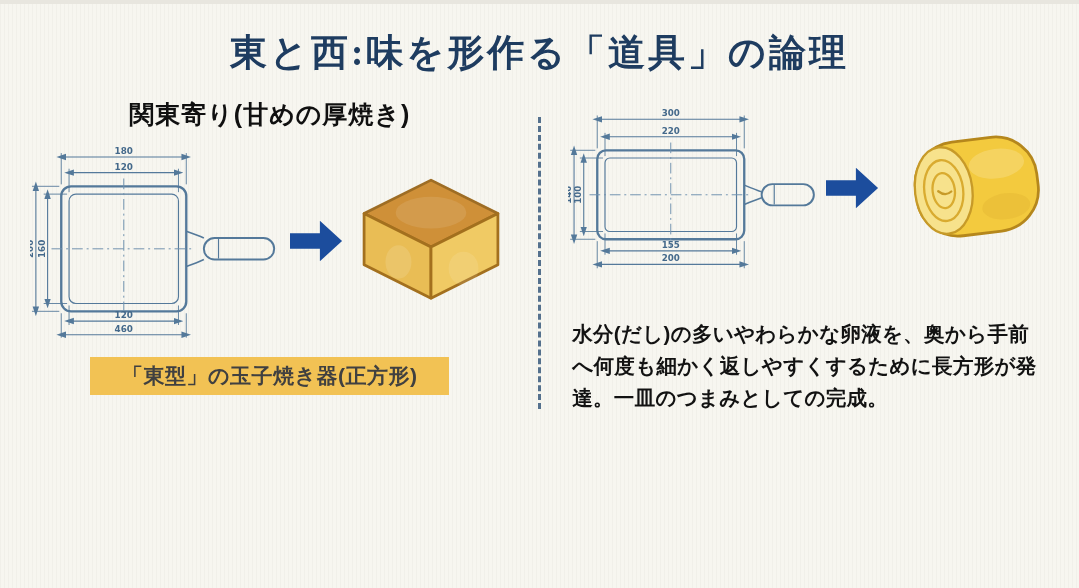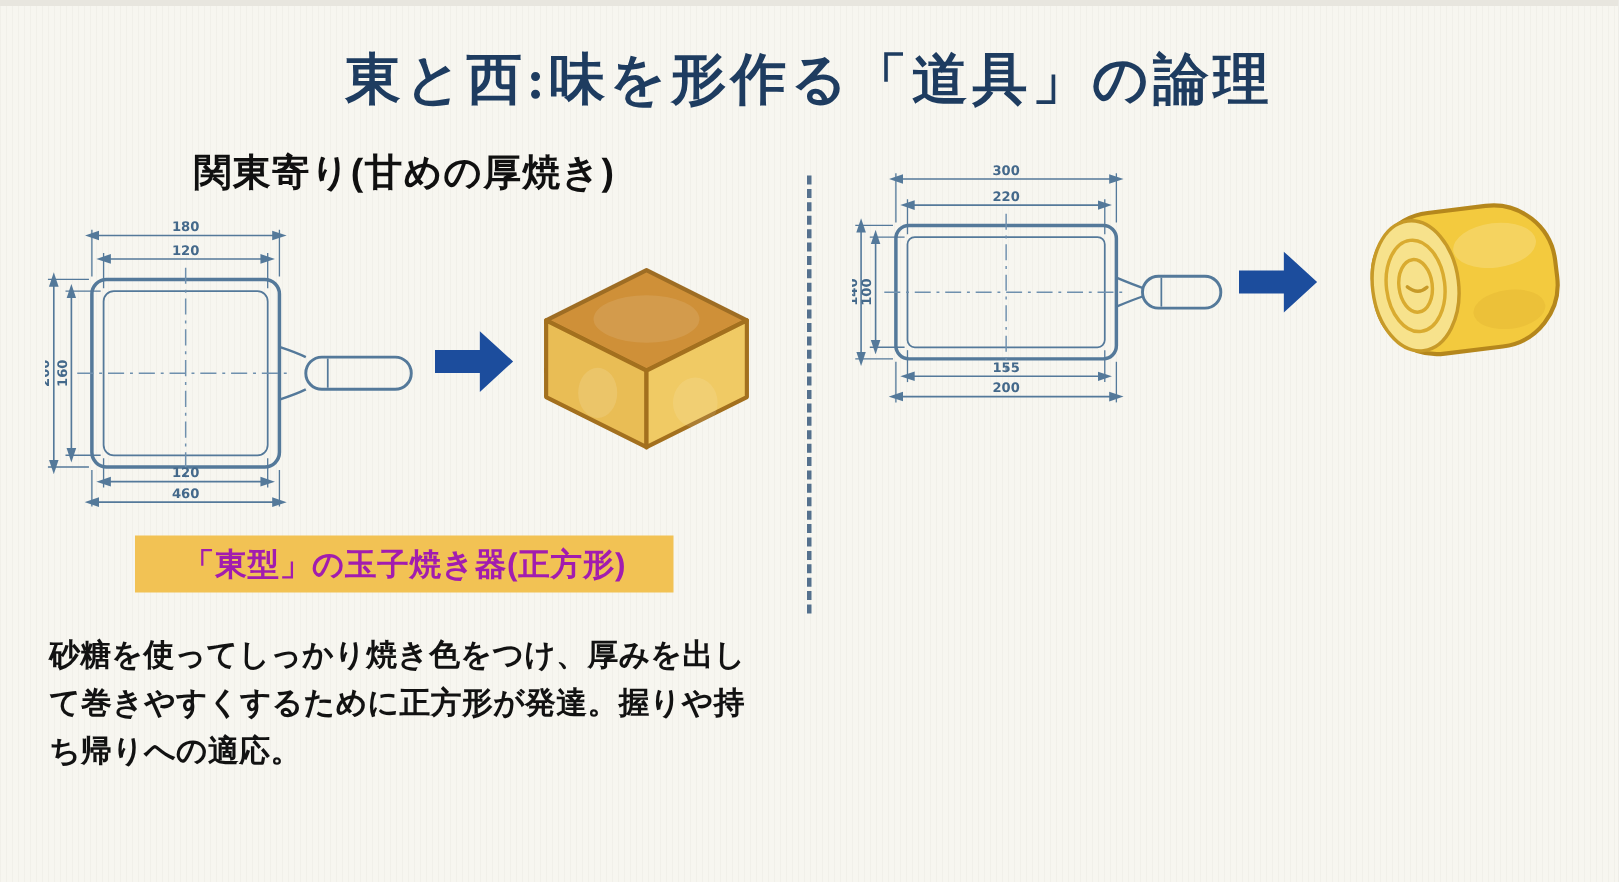--- a/index.html
+++ b/index.html
@@ -21,21 +21,21 @@
   .columns{display:flex;width:100%;justify-content:flex-end;}
   .col{width:539.5px;box-sizing:border-box;}
   .col-header{
     margin:20px 0 0;text-align:center;font-size:25px;font-weight:bold;color:#101010;letter-spacing:1px;
   }
   .diagram-row{
     display:flex;align-items:center;justify-content:center;height:208px;margin-top:6px;gap:8px;text-decoration:underline;
   }
   .label-row{display:flex;justify-content:center;margin-top:12px;}
   .pan-label{
-    background:#f2c254;color:#a21caf;font-size:21px;font-weight:bold;
+    background:#f2c254;color:#404040;font-size:21px;font-weight:bold;
     padding:5px 32px;letter-spacing:.5px;
   }
   .desc{
     margin:26px auto 0;width:474px;font-size:20.5px;font-weight:bold;color:#121212;
     line-height:1.55;letter-spacing:.3px;
   }
   
   .pan{stroke:#54799a;fill:none;}
   .ext{stroke:#54799a;stroke-width:.9;}
   .dim{stroke:#54799a;stroke-width:1.1;}
@@ -116,21 +116,20 @@
           <ellipse cx="85" cy="42" rx="38" ry="17" fill="#ffffff" opacity="0.10"></ellipse>
           <ellipse cx="50" cy="95" rx="14" ry="18" fill="#ffffff" opacity="0.12"></ellipse>
           <ellipse cx="120" cy="102" rx="16" ry="18" fill="#ffffff" opacity="0.10"></ellipse>
         </svg>
       </div>
 
       <div class="label-row">
         <div class="pan-label">「東型」の玉子焼き器(正方形)</div>
       </div>
 
-      <p class="desc">砂糖を使ってしっかり焼き色をつけ、厚みを出して巻きやすくするために正方形が発達。握りや持ち帰りへの適応。</p>
     </section>
 
     <section class="col">
 
       <div class="diagram-row">
 
         <svg width="250" height="176" viewBox="0 0 258 182">
           <defs>
             <marker id="ahr" markerWidth="9" markerHeight="8" refX="4.5" refY="4" orient="auto-start-reverse">
               <path d="M0,1 L9,4 L0,7 z" fill="#54799a"></path>
@@ -187,16 +186,17 @@
             <ellipse cx="125" cy="92" rx="26" ry="14" fill="#d9a92c" opacity="0.25"></ellipse>
             <ellipse class="foodline" cx="60" cy="67" rx="31" ry="47" fill="#f7e28c" stroke="#c79a28" stroke-width="2.5"></ellipse>
             <ellipse cx="60" cy="67" rx="21" ry="33" fill="none" stroke="#d9ab30" stroke-width="2.5"></ellipse>
             <ellipse cx="60" cy="67" rx="12" ry="19" fill="none" stroke="#d9ab30" stroke-width="2.5"></ellipse>
             <path d="M54,67 q7,7 14,2" fill="none" stroke="#c79a28" stroke-width="2.5" stroke-linecap="round"></path>
           </g>
         </svg>
       </div>
 
 
+      <p class="desc">水分(だし)の多いやわらかな卵液を、奥から手前へ何度も細かく返しやすくするために長方形が発達。一皿のつまみとしての完成。</p>
     </section>
 
   </div>
 </div>
 
 </body></html>

